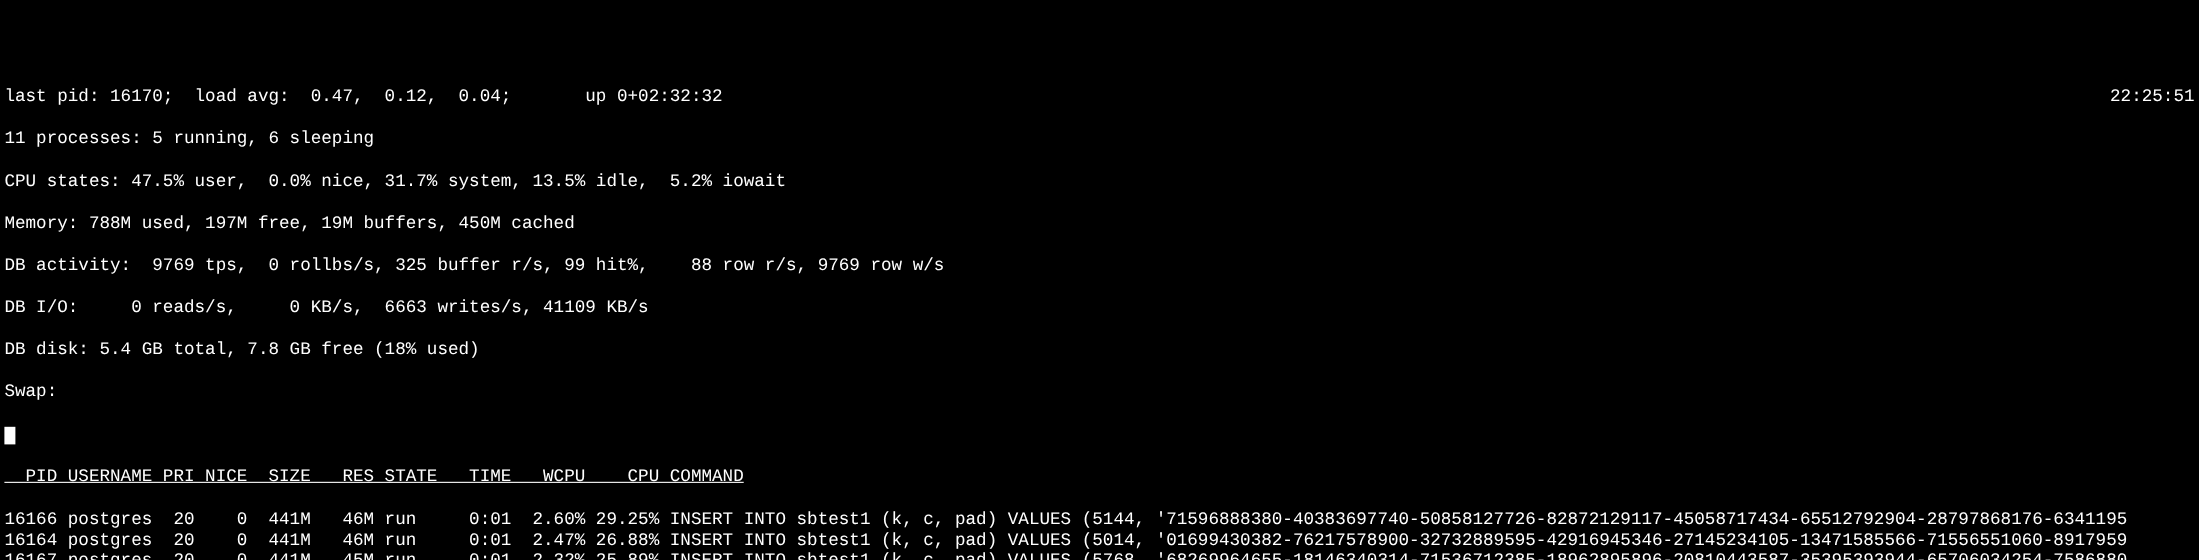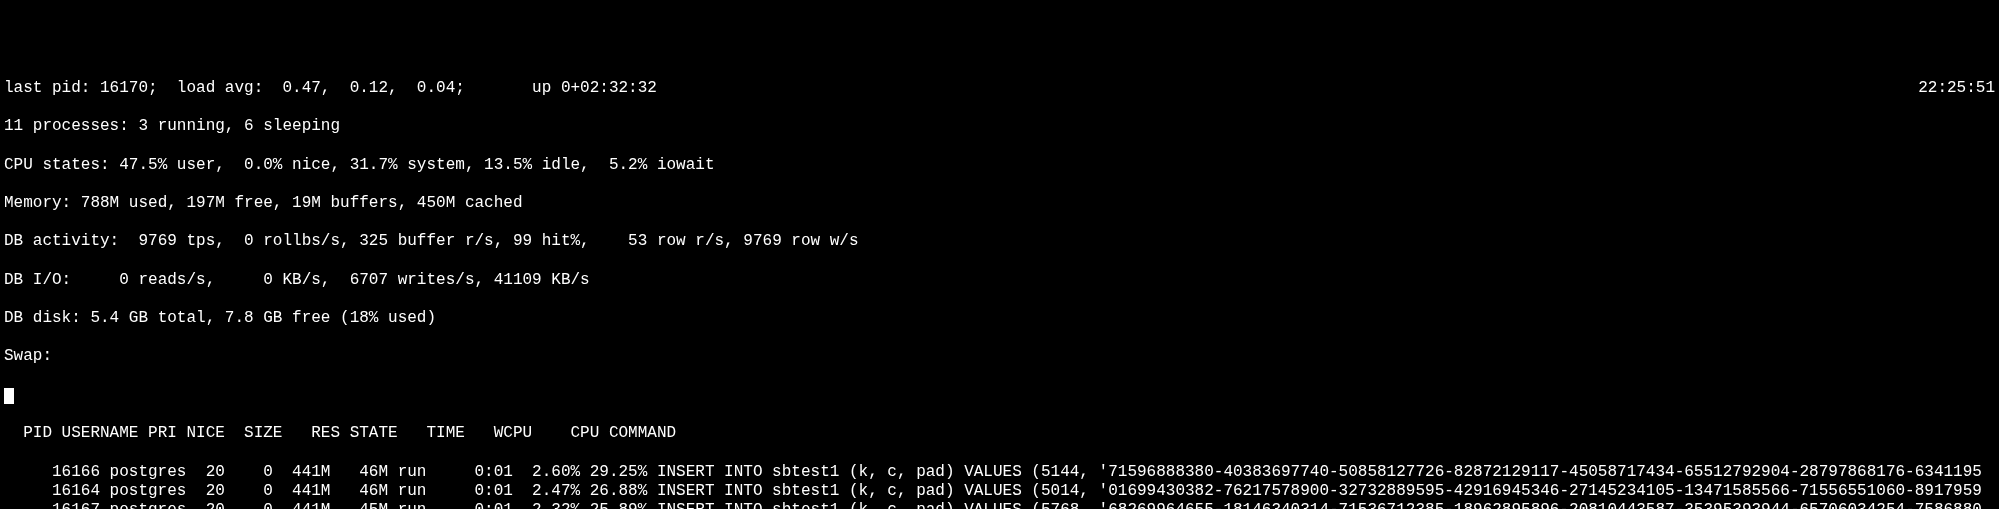--- a/index.html
+++ b/index.html
@@ -30,40 +30,40 @@
     }
     .cursor {
       display: inline-block;
       width: 0.6em;
       height: 1em;
       background: #fff;
       vertical-align: text-bottom;
     }
     .cols {
       font-weight: normal;
+      text-decoration: underline;
     }
     .row {
       white-space: pre;
-      margin-left: 48px;
     }
   </style>
 </head>
 <body>
 
 
 
 <div class="header-line">
   <span class="header-left">last pid: 16170;  load avg:  0.47,  0.12,  0.04;       up 0+02:32:32</span>
   <span class="time-right">22:25:51</span>
 </div>
-<div>11 processes: 3 running, 6 sleeping</div>
+<div>11 processes: 5 running, 6 sleeping</div>
 <div>CPU states: 47.5% user,  0.0% nice, 31.7% system, 13.5% idle,  5.2% iowait</div>
 <div>Memory: 788M used, 197M free, 19M buffers, 450M cached</div>
-<div>DB activity:  9769 tps,  0 rollbs/s, 325 buffer r/s, 99 hit%,    53 row r/s, 9769 row w/s</div>
-<div>DB I/O:     0 reads/s,     0 KB/s,  6707 writes/s, 41109 KB/s</div>
+<div>DB activity:  9769 tps,  0 rollbs/s, 325 buffer r/s, 99 hit%,    88 row r/s, 9769 row w/s</div>
+<div>DB I/O:     0 reads/s,     0 KB/s,  6663 writes/s, 41109 KB/s</div>
 <div>DB disk: 5.4 GB total, 7.8 GB free (18% used)</div>
 <div>Swap: </div>
 <div><span class="cursor"></span></div>
 <div class="cols">  PID USERNAME PRI NICE  SIZE   RES STATE   TIME   WCPU    CPU COMMAND</div>
 <div id="process-rows"><div class="row">16166 postgres  20    0  441M   46M run     0:01  2.60% 29.25% INSERT INTO sbtest1 (k, c, pad) VALUES (5144, '71596888380-40383697740-50858127726-82872129117-45058717434-65512792904-28797868176-6341195</div><div class="row">16164 postgres  20    0  441M   46M run     0:01  2.47% 26.88% INSERT INTO sbtest1 (k, c, pad) VALUES (5014, '01699430382-76217578900-32732889595-42916945346-27145234105-13471585566-71556551060-8917959</div><div class="row">16167 postgres  20    0  441M   45M run     0:01  2.32% 25.89% INSERT INTO sbtest1 (k, c, pad) VALUES (5768, '68269964655-18146340314-71536712385-18962895896-20810443587-35395393944-65706034254-7586880</div></div>
 
 
 
 
 </body></html>

